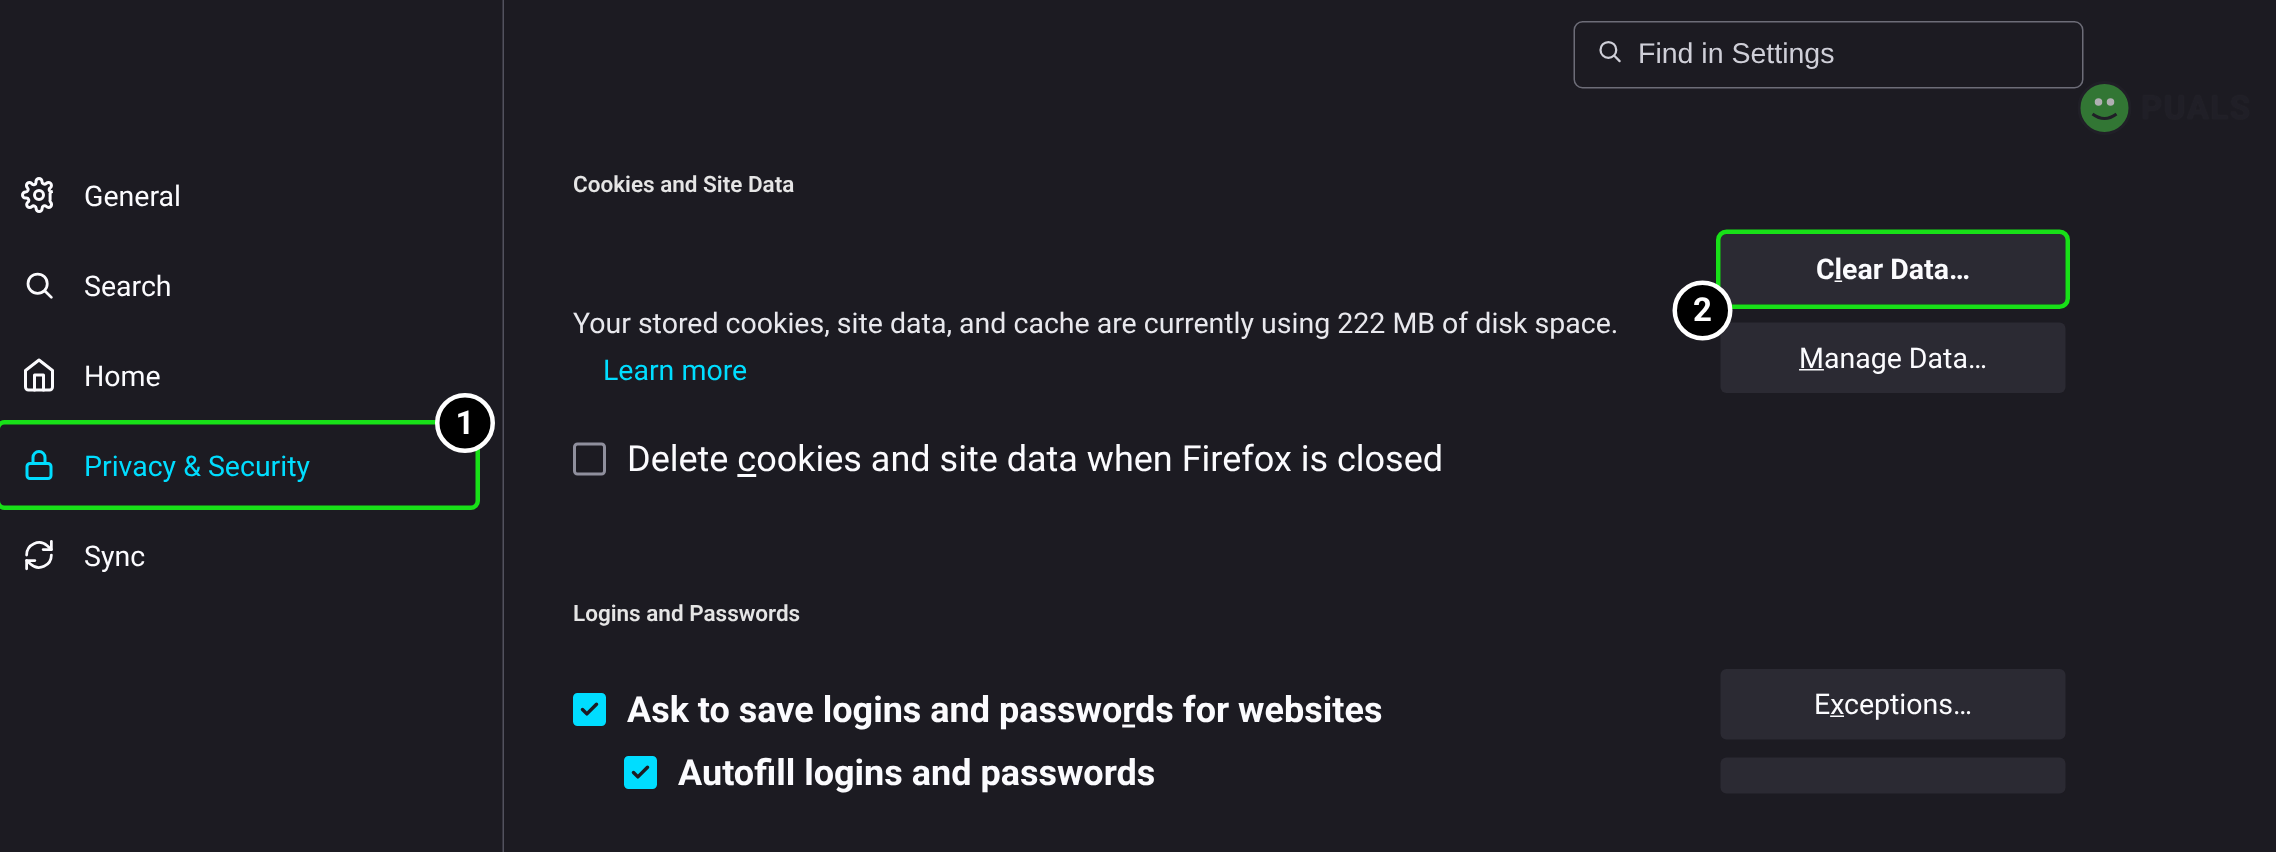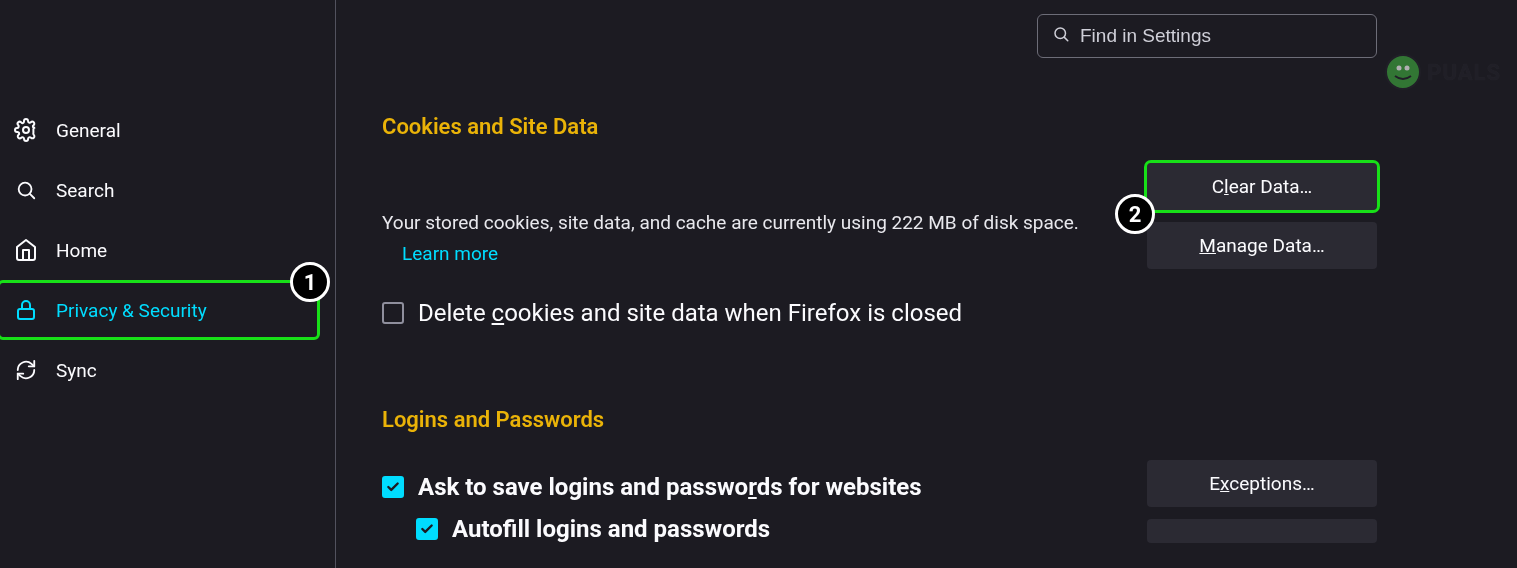--- a/index.html
+++ b/index.html
@@ -55,21 +55,21 @@
     .main {
       flex: 1;
       padding-left: 46px;
       padding-right: 140px;
       padding-top: 14px;
       position: relative;
     }
     .search-wrap {
       position: absolute;
       top: 14px;
-      right: 140px;
+      right: 128px;
     }
     .search-box {
       display: flex;
       align-items: center;
       gap: 10px;
       border: 1px solid #6d6d78;
       border-radius: 6px;
       padding: 10px 14px;
       width: 340px;
       background: #1c1b22;
@@ -82,23 +82,23 @@
       font-size: 19px;
       width: 100%;
     }
     .search-box input::placeholder {
       color: #cfcfd8;
     }
     .section {
       margin-top: 100px;
     }
     .section-title {
-      font-size: 22px;
+      font-size: 15px;
       font-weight: 600;
-      color: #eab308;
+      color: #e5e5e5;
       margin-bottom: 24px;
     }
     .section-row {
       display: flex;
       justify-content: space-between;
       align-items: flex-end;
       gap: 30px;
     }
     .section-desc {
       font-size: 19px;
@@ -124,20 +124,21 @@
       font-size: 19px;
       padding: 12px 22px;
       min-width: 230px;
       text-align: center;
       border-radius: 4px;
       cursor: pointer;
       font-family: inherit;
     }
     .btn.highlighted {
       outline: 3px solid #18e018;
+      font-weight: bold;
     }
     .underline-letter {
       text-decoration: underline;
     }
     .checkbox-row {
       display: flex;
       align-items: center;
       gap: 14px;
       margin-top: 30px;
       font-size: 24px;

